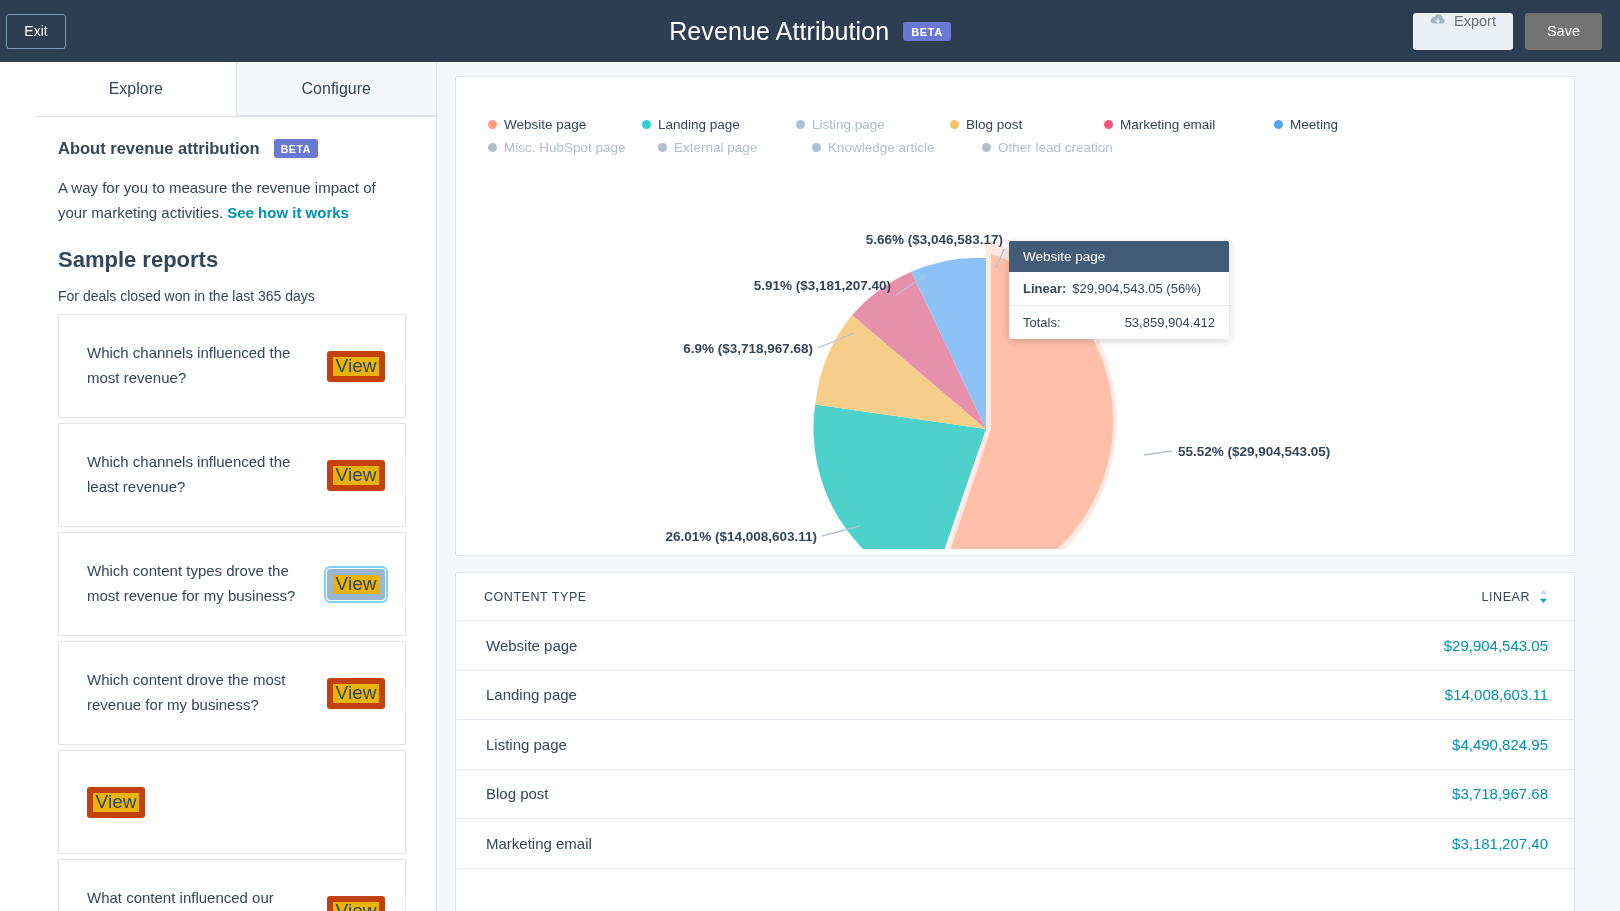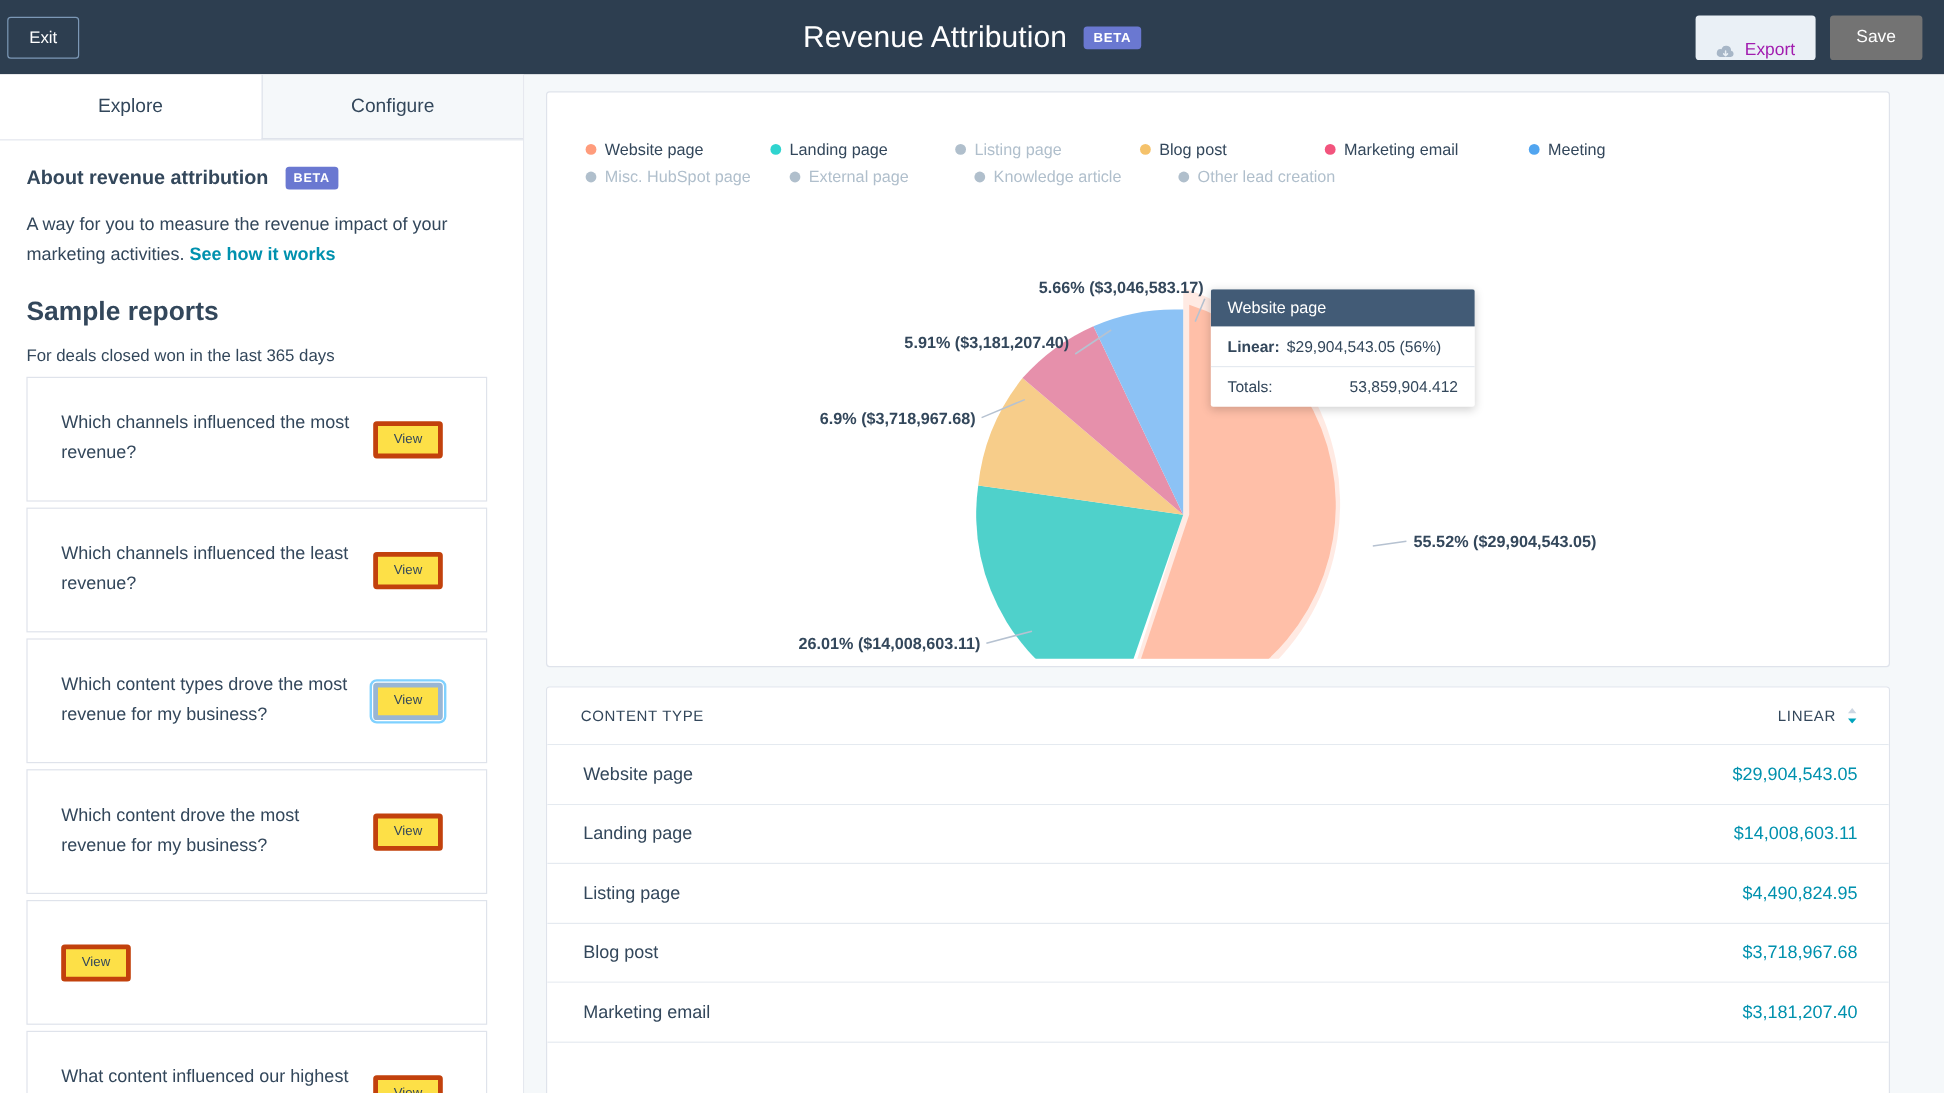--- a/index.html
+++ b/index.html
@@ -51,43 +51,44 @@
     border-radius: 3px;
   }
   .topbar-actions {
     position: absolute; right: 18px; top: 0; height: 62px;
     display: flex; align-items: center; gap: 12px;
   }
   .export-btn {
     height: 37px; padding: 0 17px;
     background: #eaf0f6;
     border: none; border-radius: 3px;
-    color: #a21caf;
+    color: #737373;
     font-size: 14.5px;
-    display: flex; align-items: flex-end; gap: 8px;
+    display: flex; align-items: flex-start; gap: 8px;
     cursor: default;
   }
   .cloud-icon { display: block; width: 16px; height: 13px; }
   .save-btn {
     height: 37px; padding: 0 22px;
     background: #737373;
     border: none; border-radius: 3px;
     color: #ffffff;
     font-size: 14.5px;
     display: flex; align-items: center; justify-content: center;
     cursor: pointer;
   }
 
   
   .left-panel {
     position: absolute; left: 0; top: 62px;
     width: 437px; height: 849px;
     background: #ffffff;
     border-right: 1px solid #dfe3eb;
     overflow: hidden;
+    padding-left: 36px;
   }
   .tabs {
     display: flex; height: 55px;
     border-bottom: 1px solid #dfe3eb;
   }
   .tab {
     flex: 1;
     display: flex; align-items: center; justify-content: center;
     font-size: 16px;
     cursor: pointer;
@@ -129,24 +130,24 @@
     gap: 10px;
     cursor: pointer;
   }
   .report-q {
     flex: 1;
     font-size: 15px; line-height: 1.65; color: #33475b;
     max-width: 250px;
   }
   .view-btn {
     width: 58px; height: 31px;
-    background: #fde047;
-    border: 4px solid #c2410c;
+    background: #eab308;
+    border: 6px solid #c2410c;
     border-radius: 3px;
-    color: #33475b; font-size: 11px;
+    color: #33475b; font-size: 19px;
     display: flex; align-items: center; justify-content: center;
     cursor: pointer; flex: none;
   }
   .view-btn.focused {
     outline: 2px solid #7fd1ff;
     outline-offset: 1px;
     border-color: #99b6d4;
   }
 
   

